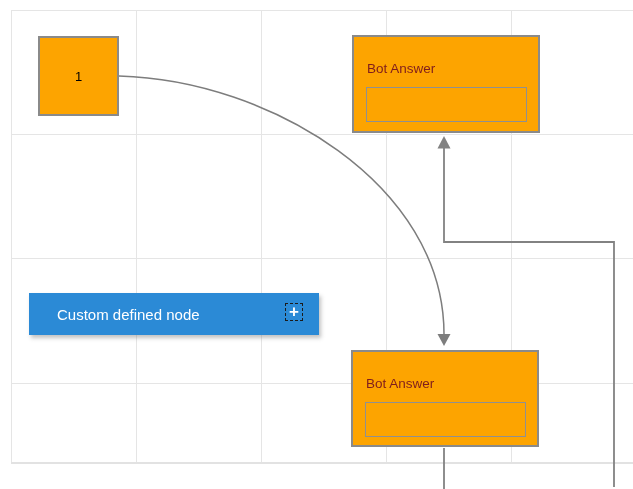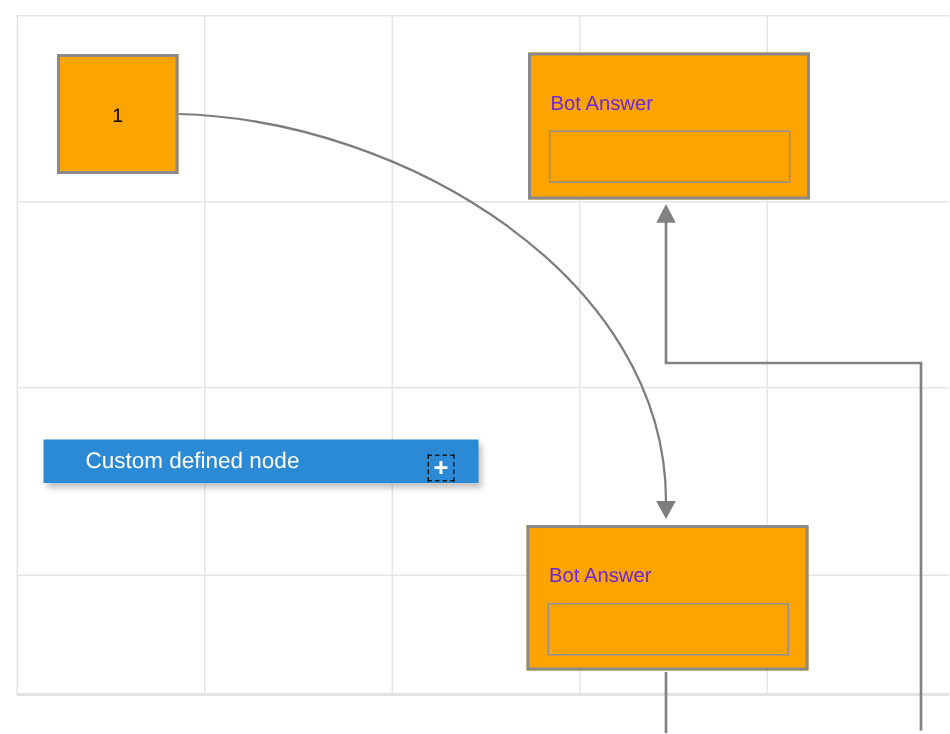--- a/index.html
+++ b/index.html
@@ -65,35 +65,35 @@
   .bot-node {
     width: 188px; height: 97px;
     background: #fda400;
     border: 2px solid #8a8a8a;
   }
   .bot-node.top    { left: 352px; top: 35px;  height: 98px; }
   .bot-node.bottom { left: 351px; top: 350px; }
   .bot-title {
     position: absolute;
     left: 13px; top: 24px;
-    font-size: 13.5px; color: #6d28d9;
+    font-size: 13.5px; color: #7f1d1d;
     white-space: nowrap;
   }
   .bot-input {
     position: absolute;
     left: 12px; top: 50px;
     width: 161px; height: 35px;
     border: 1px solid #909090;
     background: transparent;
     font-size: 12px; color: #000;
   }
 
   .custom-node {
     left: 29px; top: 293px;
-    width: 290px; height: 29px;
+    width: 290px; height: 42px;
     background: #2b8ad6;
     box-shadow: 2px 3px 4px rgba(120,120,120,0.45);
     display: flex; align-items: center;
     color: #ffffff; font-size: 15px; text-align: right;
   }
   .custom-node .label { padding-left: 28px; }
   .add-handle {
     position: absolute;
     right: 16px; top: 10px;
     width: 18px; height: 18px;

